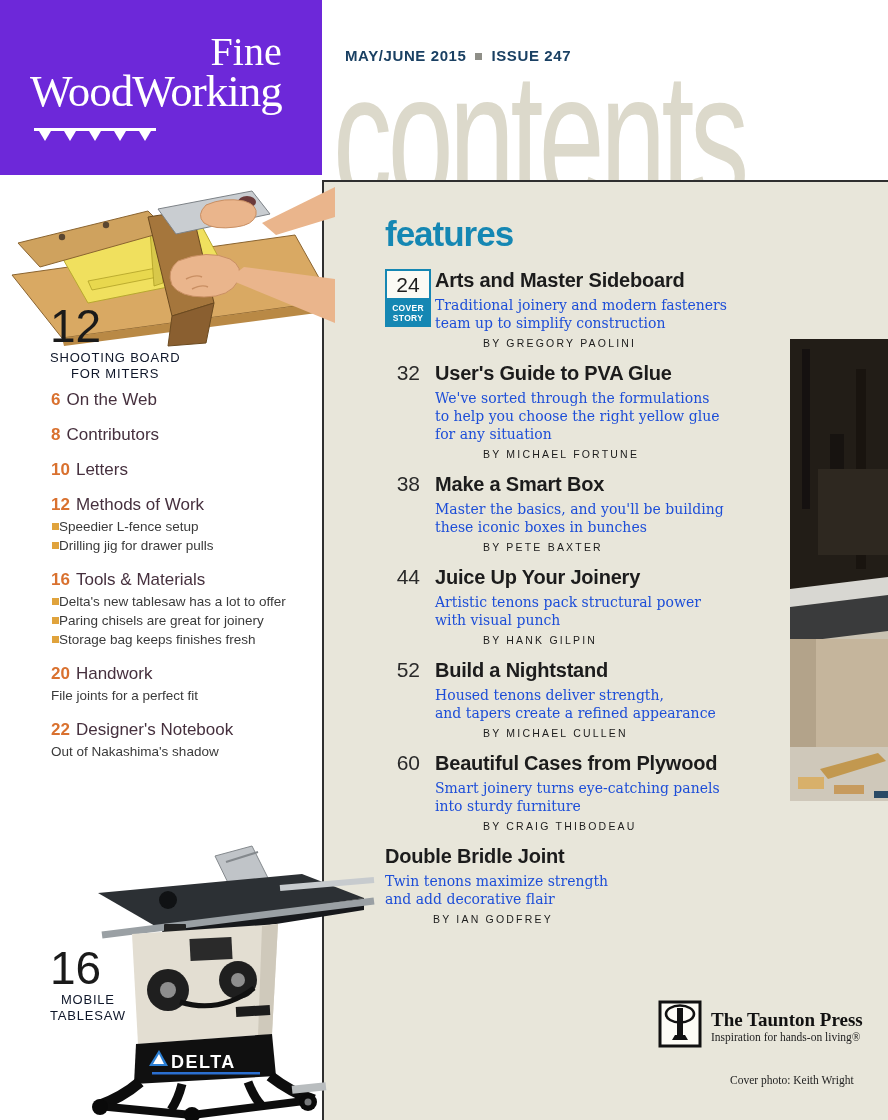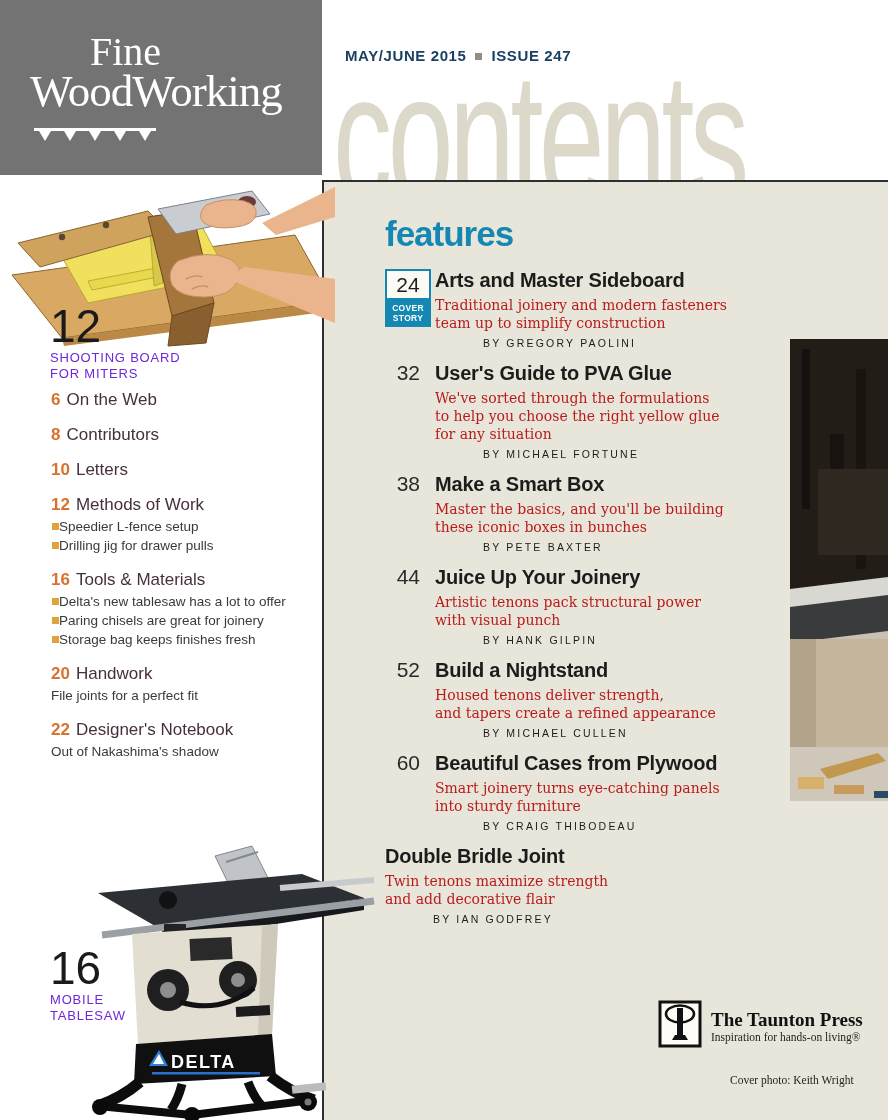--- a/index.html
+++ b/index.html
@@ -2,21 +2,21 @@
 <html><head>
 <meta charset="utf-8">
 <style>
   html,body{margin:0;padding:0;}
   body{
     width:888px;height:1120px;position:relative;overflow:hidden;
     background:#ffffff;font-family:"Liberation Sans",sans-serif;
     -webkit-font-smoothing:antialiased;
   }
   
-  .navy-block{position:absolute;left:0;top:0;width:322px;height:175px;background:#737373;z-index:3;}
+  .navy-block{position:absolute;left:0;top:0;width:322px;height:175px;background:#6d28d9;z-index:3;text-align:right;}
   .logo{position:absolute;left:30px;top:32px;color:#fff;font-family:"Liberation Serif",serif;}
   .logo-line1{font-size:40px;line-height:40px;padding-left:60px;letter-spacing:0;}
   .logo-line2{font-size:45px;line-height:46px;margin-top:-4px;letter-spacing:-1px;}
   .dovetails{position:absolute;left:4px;top:96px;width:112px;border-top:3px solid #fff;display:flex;justify-content:space-between;padding:0 5px;}
   .dovetails .tri{width:0;height:0;border-left:6px solid transparent;border-right:6px solid transparent;border-top:10px solid #fff;}
   .issue-line{position:absolute;left:345px;top:47px;z-index:2;color:#1a4063;font-weight:bold;font-size:15px;letter-spacing:0.6px;white-space:nowrap;}
   .issue-sep{display:inline-block;width:7px;height:7px;background:#8f8f88;margin:0 9px 1px 9px;vertical-align:middle;}
   .watermark{position:absolute;left:333px;top:46px;z-index:0;font-size:185px;line-height:1;color:#dcd9cb;letter-spacing:-7px;transform:scaleX(0.64);transform-origin:left top;white-space:nowrap;}
   
   .beige-panel{position:absolute;left:322px;top:180px;width:566px;height:940px;background:#e8e6da;border-left:2px solid #2f2f2f;border-top:2px solid #2f2f2f;box-sizing:border-box;z-index:1;}
@@ -24,26 +24,26 @@
   .features-col{position:absolute;left:385px;top:216px;width:365px;z-index:2;}
   .features-heading{font-size:35px;line-height:36px;font-weight:bold;color:#1587b3;letter-spacing:-1px;margin:0 0 17px 0;}
   .feat{display:flex;margin-bottom:13px;}
   .feat-num-col{width:50px;flex:none;text-align:right;padding-right:15px;box-sizing:border-box;font-size:21px;line-height:22px;color:#2a2a2a;}
   .feat--cover .feat-num-col{padding-right:8px;}
   .cover-wrap{display:inline-block;text-align:center;}
   .cover-box{width:46px;box-sizing:border-box;border:2px solid #1587b3;background:#fbfaf4;font-size:21px;line-height:22px;color:#1f1f1f;padding:3px 0 2px 0;}
   .cover-label{width:46px;box-sizing:border-box;background:#1587b3;color:#ffffff;font-size:8.5px;font-weight:bold;line-height:1.2;letter-spacing:0.3px;padding:3px 0 4px 0;white-space:pre-line;}
   .feat-body{flex:1;}
   .feat-title{font-size:20px;line-height:22px;font-weight:bold;letter-spacing:-0.2px;color:#1c1c1c;margin:0 0 5px 0;}
-  .feat-desc{font-family:"DejaVu Serif","Liberation Serif",serif;font-size:14px;line-height:18px;color:#b91c1c;margin:0 0 5px 0;white-space:pre-line;}
+  .feat-desc{font-family:"DejaVu Serif","Liberation Serif",serif;font-size:14px;line-height:18px;color:#1d4ed8;margin:0 0 5px 0;white-space:pre-line;}
   .feat-byline{font-size:10.5px;line-height:12px;font-weight:normal;letter-spacing:2.2px;color:#1c1c1c;padding-left:48px;}
   
   .illus-label{position:absolute;left:50px;top:304px;z-index:4;}
   .big-num{font-size:46px;line-height:44px;color:#1a1a1a;}
-  .small-caps-label{font-size:13px;line-height:16px;letter-spacing:0.8px;color:#6d28d9;margin-top:2px;white-space:pre-line;}
+  .small-caps-label{font-size:13px;line-height:16px;letter-spacing:0.8px;color:#0f172a;margin-top:2px;white-space:pre-line;text-align:center;}
   .upfront{position:absolute;left:51px;top:390px;width:265px;z-index:3;}
   .upfront-heading{font-size:36px;line-height:38px;font-weight:bold;color:#1587b3;letter-spacing:-1px;margin:0 0 16px 0;}
   .uf-item{margin-bottom:15px;}
   .uf-head{font-size:17px;line-height:20px;color:#46303e;margin-bottom:2px;}
   .uf-num{font-weight:bold;color:#d9712f;margin-right:6px;}
   .uf-bullet{display:flex;font-size:13.5px;line-height:19px;color:#3a3a3a;margin-left:1px;}
   .uf-bullet .sq{width:7px;height:7px;background:#e0a33c;margin-top:6px;flex:none;}
   .uf-sub{font-size:13.5px;line-height:19px;color:#3a3a3a;}
   .tablesaw-label{position:absolute;left:50px;top:946px;z-index:5;}
   .illus-svg{position:absolute;left:0;top:183px;z-index:4;}

